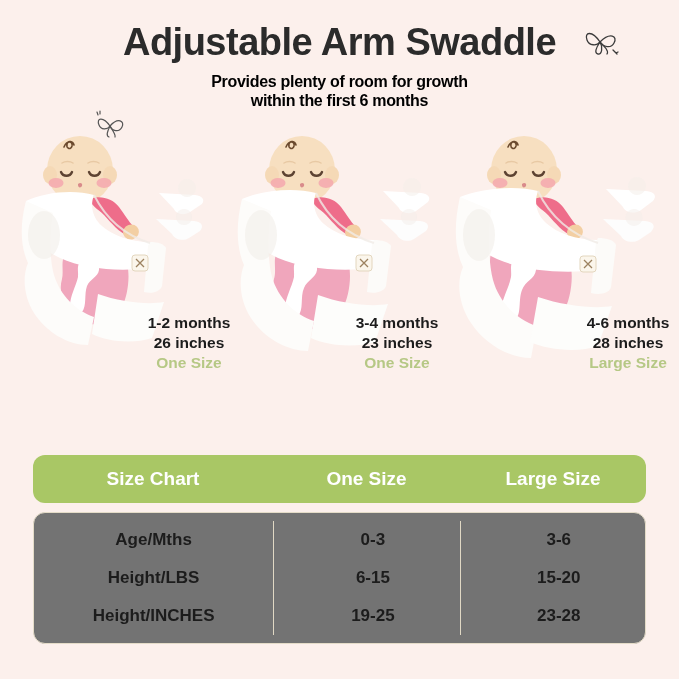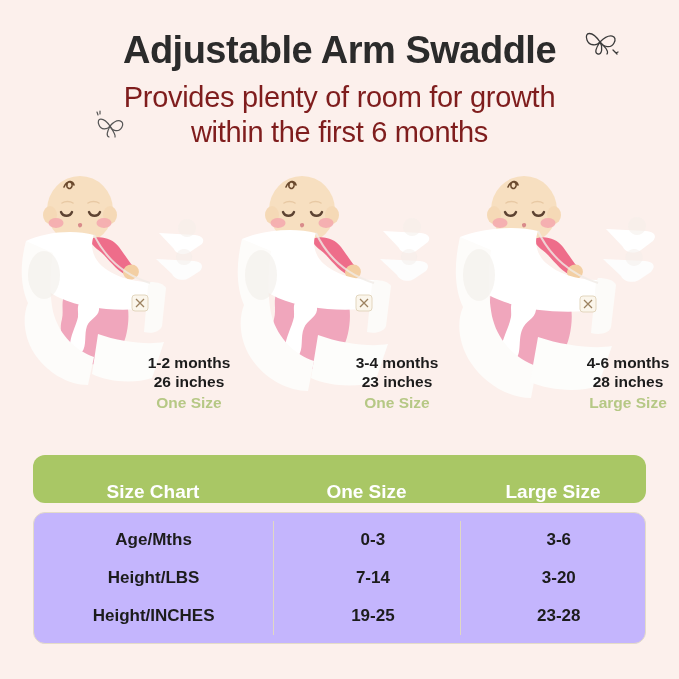--- a/index.html
+++ b/index.html
@@ -10,36 +10,36 @@
     width: 679px;
     height: 679px;
     background: #fcf0ec;
     font-family: "Liberation Sans", sans-serif;
     overflow: hidden;
     position: relative;
   }
 
   
   .header {
-    padding-top: 30px;
+    padding-top: 22px;
     text-align: center;
     position: relative;
   }
   .title {
     font-size: 38px;
     font-weight: bold;
     color: #2b2b2b;
     letter-spacing: -0.5px;
     line-height: 1.1;
     margin: 0;
   }
   .subtitle {
-    font-size: 29px;
-    font-weight: normal;
-    color: #7f1d1d;
+    font-size: 16px;
+    font-weight: bold;
+    color: #000000;
     line-height: 1.22;
     margin: 8px 0 0 0;
     letter-spacing: -0.3px;
   }
 
   
   .doodle {
     position: absolute;
     pointer-events: none;
   }
@@ -98,31 +98,31 @@
     position: absolute;
     left: 33px;
     top: 455px;
     width: 613px;
   }
   .chart-head {
     background: #a9c765;
     border-radius: 12px;
     height: 48px;
     display: flex;
-    align-items: flex-end;
+    align-items: center;
   }
   .chart-head .cell {
     color: #ffffff;
     font-size: 19px;
     font-weight: bold;
     text-align: center;
   }
   .chart-body {
     margin-top: 9px;
-    background: #c4b5fd;
+    background: #737373;
     border: 1px solid #e4dcc8;
     border-radius: 12px;
     overflow: hidden;
   }
   .chart-body .row {
     display: flex;
     align-items: center;
     height: 38px;
   }
   .chart-body .row:first-child { margin-top: 8px; }
@@ -336,22 +336,22 @@
     <div class="cell col-c">Large Size</div>
   </div>
   <div class="chart-body">
     <div class="row">
       <div class="cell col-a">Age/Mths</div>
       <div class="cell col-b">0-3</div>
       <div class="cell col-c">3-6</div>
     </div>
     <div class="row">
       <div class="cell col-a">Height/LBS</div>
-      <div class="cell col-b">7-14</div>
-      <div class="cell col-c">3-20</div>
+      <div class="cell col-b">6-15</div>
+      <div class="cell col-c">15-20</div>
     </div>
     <div class="row">
       <div class="cell col-a">Height/INCHES</div>
       <div class="cell col-b">19-25</div>
       <div class="cell col-c">23-28</div>
     </div>
   </div>
 </div>
 
 </body></html>

